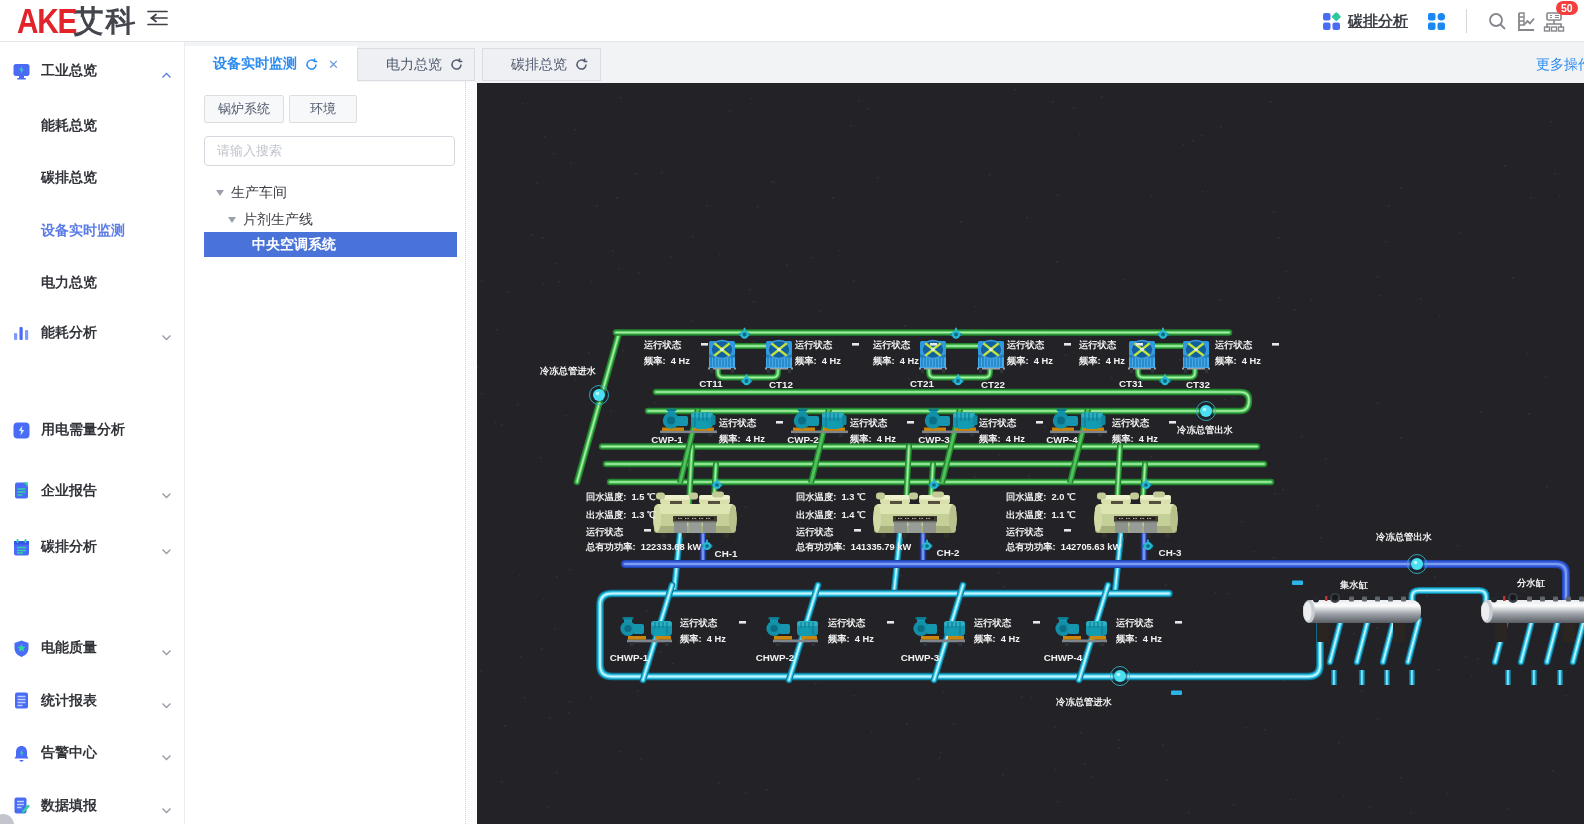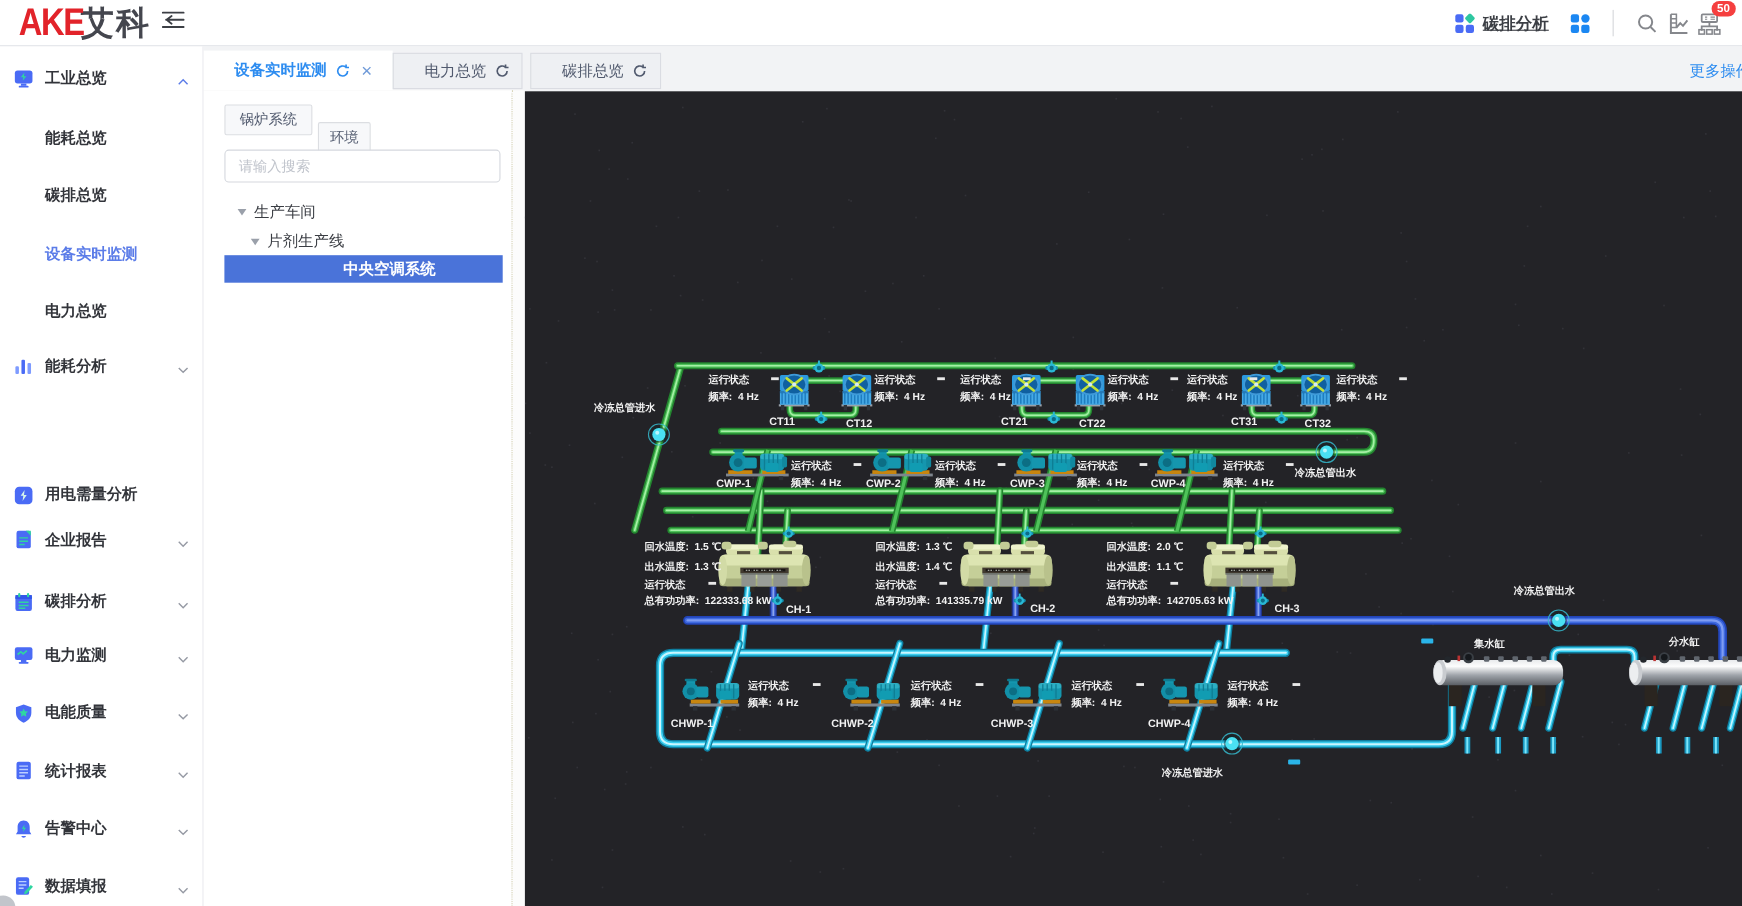--- a/index.html
+++ b/index.html
@@ -66,21 +66,21 @@
       <span class="ic"><svg width="19" height="19" viewBox="0 0 19 19">
           <rect x="2" y="9" width="3.2" height="7" rx="1" fill="#7e9bff"></rect>
           <rect x="7.5" y="3" width="3.2" height="13" rx="1" fill="#4a6bf5"></rect>
           <rect x="13" y="6" width="3.2" height="10" rx="1" fill="#7e9bff"></rect>
         </svg></span>
       <span class="tx">能耗分析</span>
       <span class="ch"><svg width="11" height="9" viewBox="0 0 11 9">
           <path d="M1.5 2.5 L5.5 6.5 L9.5 2.5" stroke="#969aa4" stroke-width="1.3" fill="none"></path>
         </svg></span>
     </div>
-    <div class="mi" style="top:388px">
+    <div class="mi" style="top:368px">
       <span class="ic"><svg width="19" height="19" viewBox="0 0 19 19">
           <rect x="1.5" y="1.5" width="16" height="16" rx="4" fill="#4a6bf5"></rect>
           <path d="M10.4 4.5 L6.8 9.7 h2.4 L8.5 14.5 L12.3 9 H9.8 Z" fill="#d6f5ea"></path>
         </svg></span>
       <span class="tx">用电需量分析</span>
     </div>
     <div class="mi" style="top:428.5px">
       <span class="ic"><svg width="19" height="19" viewBox="0 0 19 19">
           <rect x="3" y="1.5" width="13" height="16" rx="2" fill="#4a6bf5"></rect>
           <path d="M11.5 1.5 h4.5 v4.5 Z" fill="#2fd5a0"></path>
@@ -93,32 +93,20 @@
     </div>
     <div class="mi" style="top:485px">
       <span class="ic"><svg width="19" height="19" viewBox="0 0 19 19">
           <rect x="2" y="3" width="15" height="14.5" rx="2" fill="#4a6bf5"></rect>
           <rect x="2" y="3" width="15" height="3.5" fill="#3257e8"></rect>
           <rect x="4.5" y="1" width="2" height="4" rx="1" fill="#2fd5a0"></rect>
           <rect x="12.5" y="1" width="2" height="4" rx="1" fill="#2fd5a0"></rect>
           <path d="M5 9.5 h9 M5 12.5 h9 M5 15 h6" stroke="#2fd5a0" stroke-width="1.3"></path>
         </svg></span>
       <span class="tx">碳排分析</span>
-      <span class="ch"><svg width="11" height="9" viewBox="0 0 11 9">
-          <path d="M1.5 2.5 L5.5 6.5 L9.5 2.5" stroke="#969aa4" stroke-width="1.3" fill="none"></path>
-        </svg></span>
-    </div>
-    <div class="mi" style="top:533.5px">
-      <span class="ic"><svg width="19" height="19" viewBox="0 0 19 19">
-          <rect x="1.5" y="2.5" width="16" height="11.5" rx="2" fill="#4a6bf5"></rect>
-          <path d="M4 9 l3-2.5 2 2 3.5-3" stroke="#2fd5a0" stroke-width="1.5" fill="none"></path>
-          <rect x="7" y="14" width="5" height="1.8" fill="#4a6bf5"></rect>
-          <rect x="5" y="15.8" width="9" height="1.6" rx="0.8" fill="#4a6bf5"></rect>
-        </svg></span>
-      <span class="tx">电力监测</span>
       <span class="ch"><svg width="11" height="9" viewBox="0 0 11 9">
           <path d="M1.5 2.5 L5.5 6.5 L9.5 2.5" stroke="#969aa4" stroke-width="1.3" fill="none"></path>
         </svg></span>
     </div>
     <div class="mi" style="top:586.0px">
       <span class="ic"><svg width="19" height="19" viewBox="0 0 19 19">
           <path d="M9.5 1.5 L16.5 4 v5 c0 4.5 -3 7.5 -7 9 c-4 -1.5 -7 -4.5 -7 -9 v-5 Z" fill="#4a6bf5"></path>
           <path d="M9.5 5 l1.2 2.6 2.8 0.3 -2 1.9 0.5 2.8 -2.5-1.4 -2.5 1.4 0.5-2.8 -2-1.9 2.8-0.3 Z" fill="#2fd5a0"></path>
         </svg></span>
       <span class="tx">电能质量</span>
@@ -169,25 +157,25 @@
         <path d="M9.6 0.6 L9.6 3.4 L12.3 3.4" fill="none" stroke="#515a6e" stroke-width="1.5"></path>
       </svg></div>
     <div class="tab off" style="left:297px;width:119px">碳排总览<svg width="13" height="13" viewBox="0 0 13 13" style="margin-left:8px">
         <path d="M11 6.5 a4.5 4.5 0 1 1 -1.6 -3.4" stroke="#515a6e" stroke-width="1.5" fill="none"></path>
         <path d="M9.6 0.6 L9.6 3.4 L12.3 3.4" fill="none" stroke="#515a6e" stroke-width="1.5"></path>
       </svg></div>
     <div class="more">更多操作</div>
   </div>
 <div class="panel">
     <div class="pbtn" style="left:19px;top:13px;width:80px">锅炉系统</div>
-    <div class="pbtn" style="left:104px;top:29px;width:48px">环境</div>
+    <div class="pbtn" style="left:104px;top:13px;width:68px">环境</div>
     <div class="sinput">请输入搜索</div>
     <div class="tnode" style="left:31px;top:102px"><span class="tri"></span>生产车间</div>
     <div class="tnode" style="left:43px;top:129px"><span class="tri"></span>片剂生产线</div>
-    <div class="tsel"><span style="margin-left:108px">中央空调系统</span></div>
+    <div class="tsel"><span style="margin-left:48px">中央空调系统</span></div>
   </div>
 <div class="gap"></div>
 <div class="canvas"><svg width="1107" height="741" viewBox="477 83 1107 741" xmlns="http://www.w3.org/2000/svg" font-family="Liberation Sans, sans-serif">
       <g fill="#323238">
         <rect x="832" y="197" width="1.5" height="1.5"></rect>
         <rect x="1192" y="140" width="1.5" height="1.5"></rect>
         <rect x="1065" y="354" width="1.5" height="1.5"></rect>
         <rect x="540" y="457" width="1.5" height="1.5"></rect>
         <rect x="517" y="404" width="1.5" height="1.5"></rect>
         <rect x="553" y="153" width="1.5" height="1.5"></rect>

